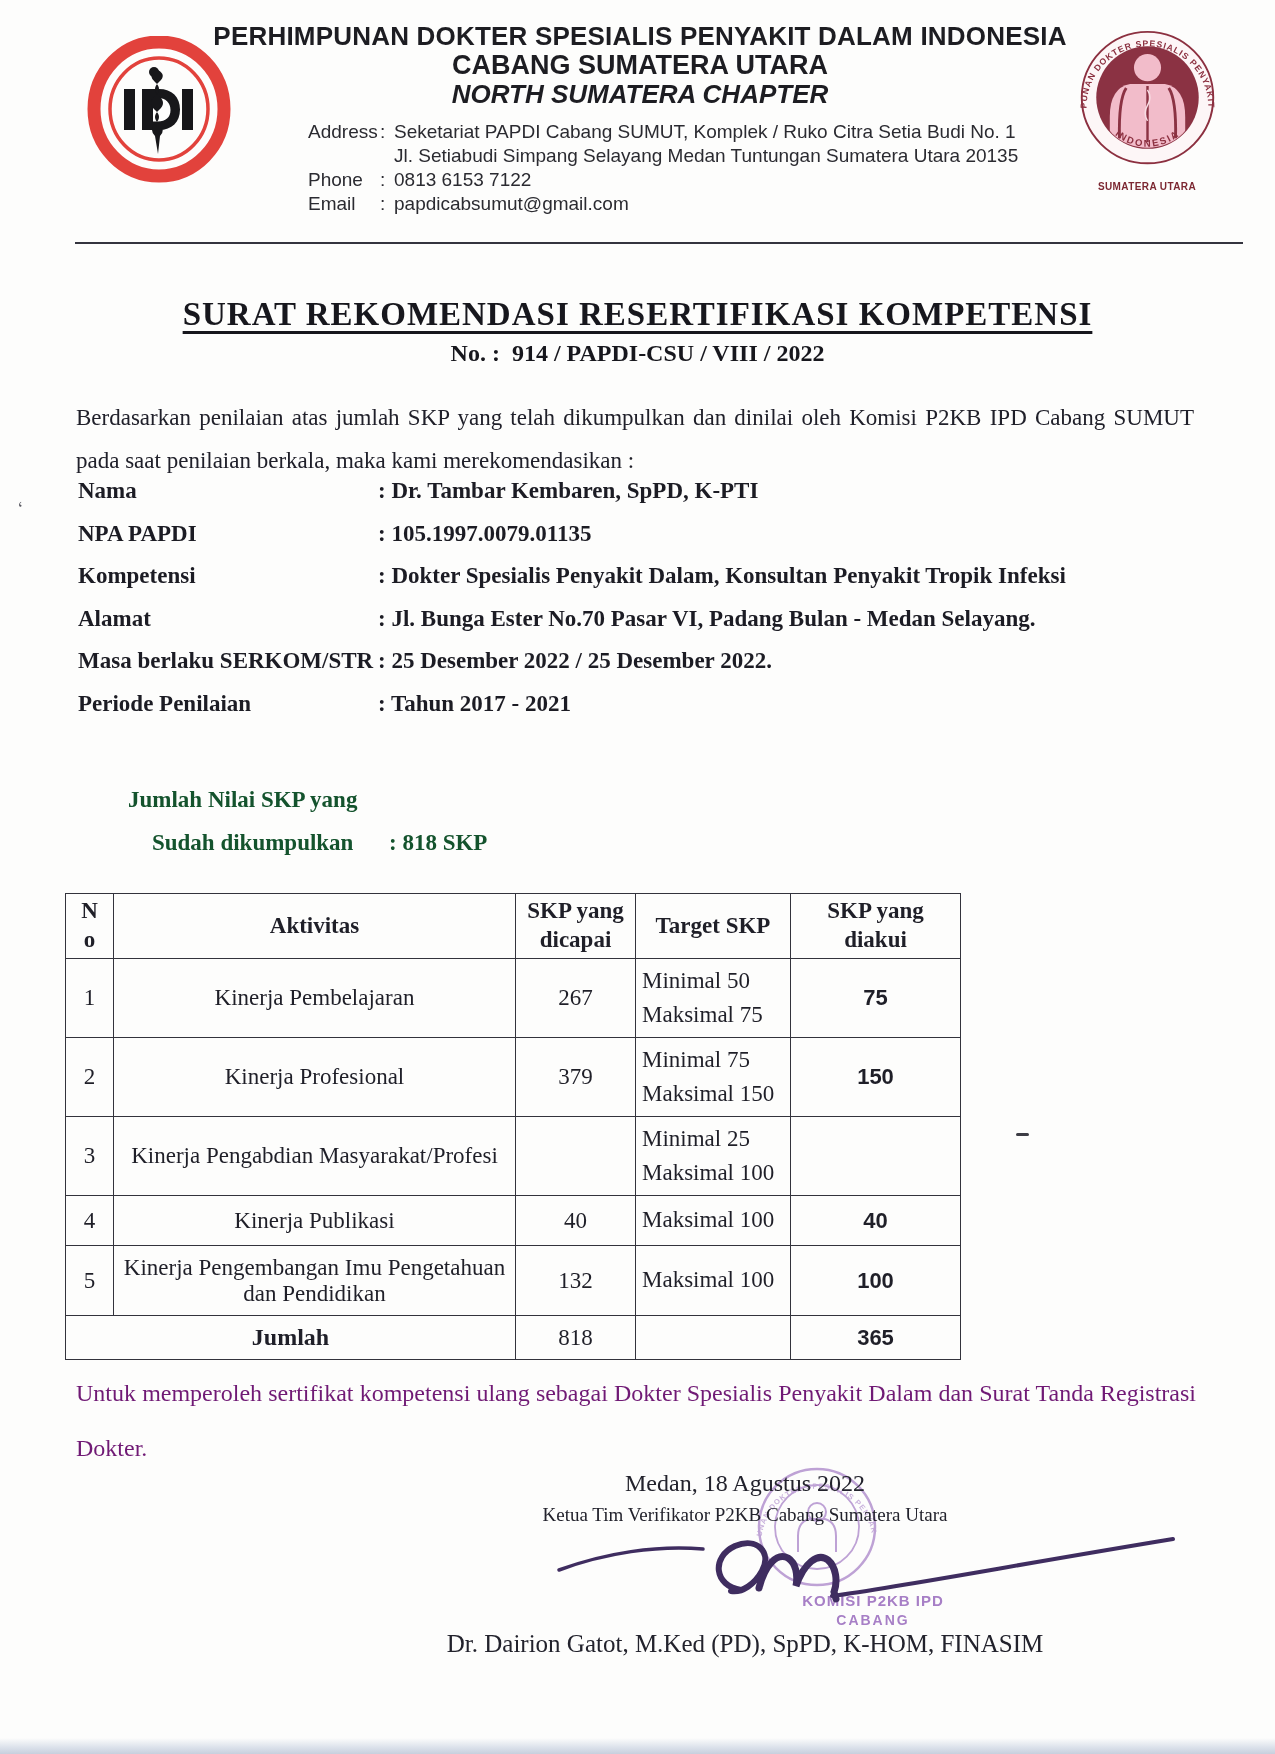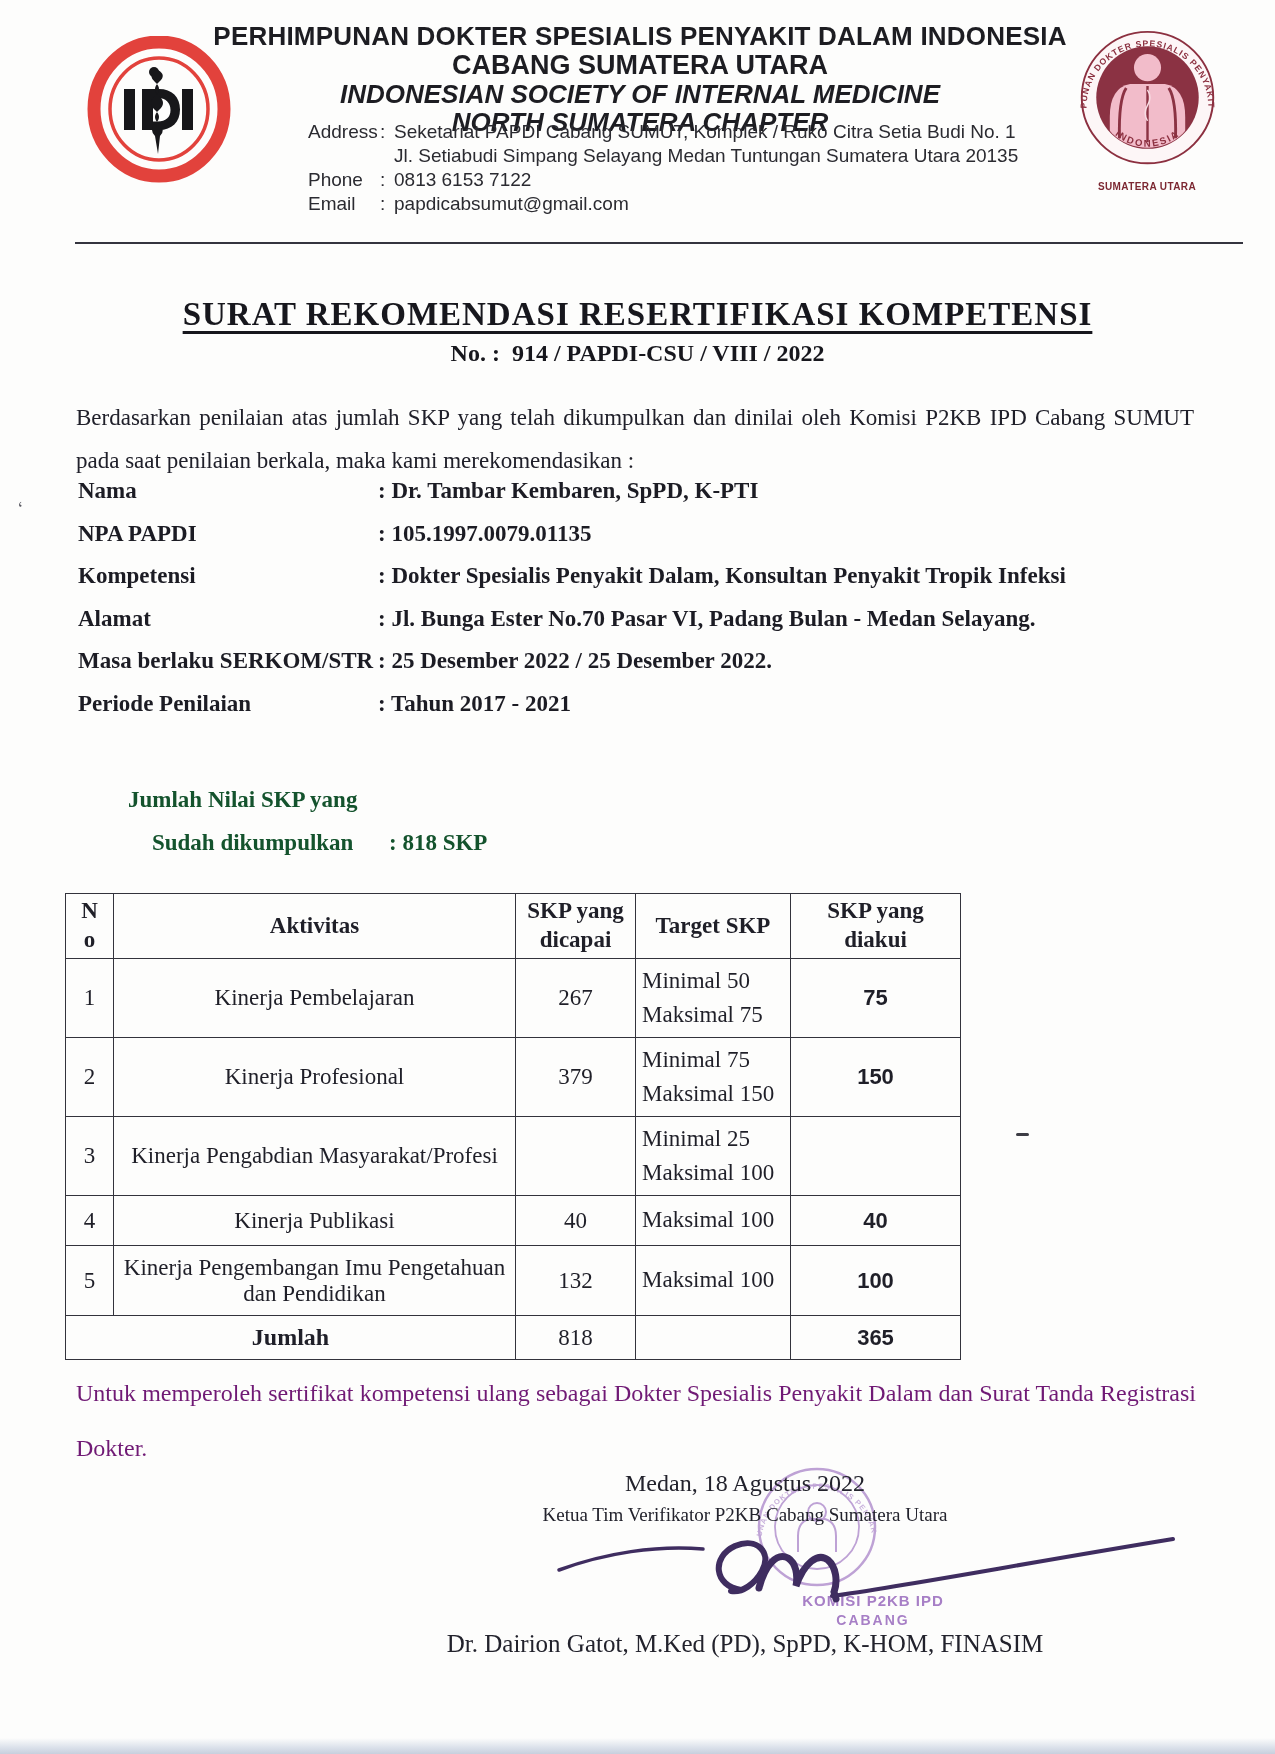--- a/index.html
+++ b/index.html
@@ -85,21 +85,20 @@
         <path d="M58 53 h17 c13 0 21 8 21 20.5 c0 12.5 -8 20.5 -21 20.5 h-17 z M69 62 v23.5 h5 c7.5 0 12.5 -4 12.5 -11.5 c0 -7.5 -5 -12 -12.5 -12 z"></path>
       </g>
       <circle cx="70" cy="36" r="5" fill="#17171a"></circle>
       <path d="M74 34 q9 5 1 12 q-8 7 0 14 q8 7 0 14 q-8 7 0 14 q7 6 1 12 l-2 18 l-3 -18 q-6 -6 0 -12 q8 -7 0 -14 q-8 -7 0 -14 q8 -7 0 -14 q-7 -6 -1 -11 z" fill="#17171a"></path>
     </svg>
   </div>
 
   <div class="org-block">
     <div class="org-l1">PERHIMPUNAN DOKTER SPESIALIS PENYAKIT DALAM INDONESIA</div>
     <div class="org-l2">CABANG SUMATERA UTARA</div>
-    <div class="org-l3">INDONESIAN SOCIETY OF INTERNAL MEDICINE</div>
     <div class="org-l4">NORTH SUMATERA CHAPTER</div>
   </div>
 
   <div class="contact-block">
     <div class="contact-row">
       <span>Address</span>
       <span>:</span>
       <span>Seketariat PAPDI Cabang SUMUT, Komplek / Ruko Citra Setia Budi No. 1</span>
     </div>
     <div class="contact-row">

